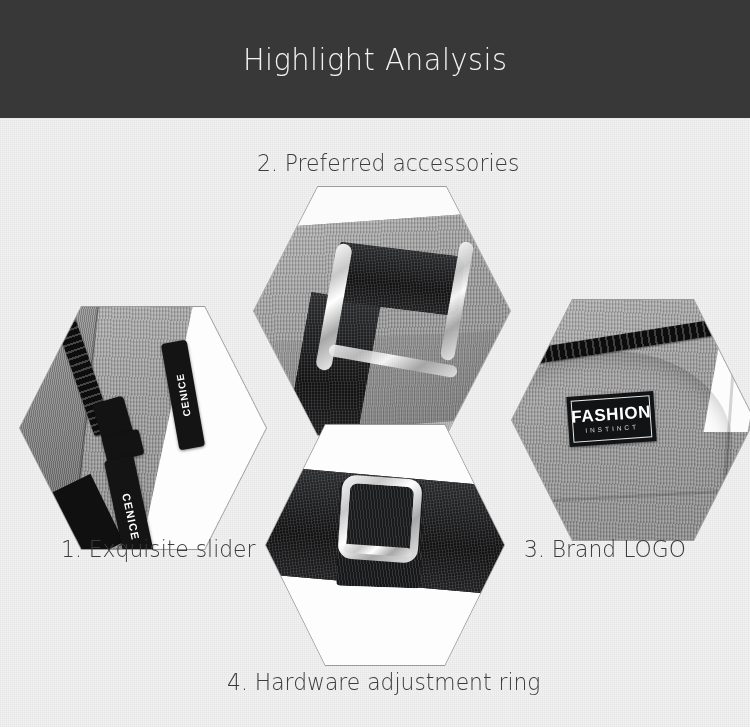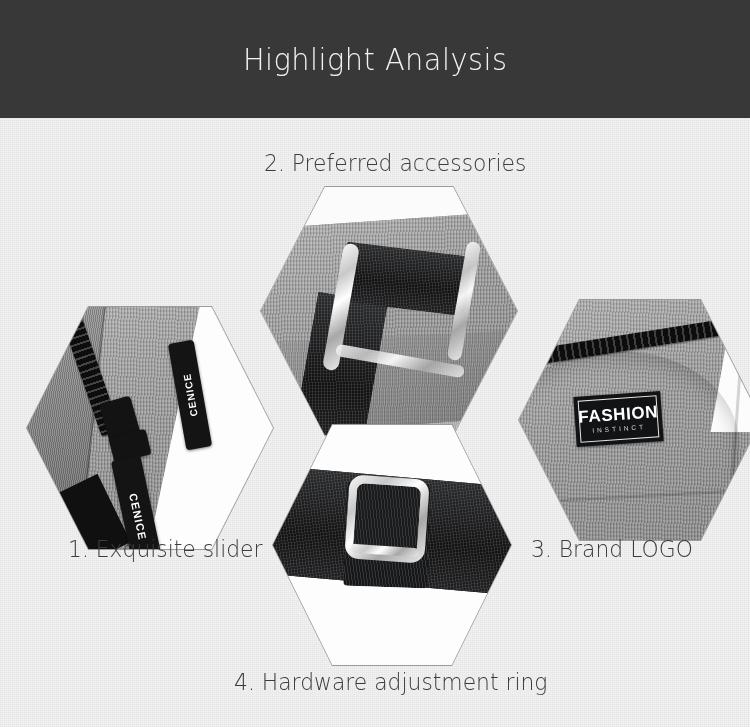--- a/index.html
+++ b/index.html
@@ -28,21 +28,21 @@
   .header-title{
     color:#f3f3f3;
     font-size:31px;
     letter-spacing:.5px;
     font-weight:300;
     transform:scaleX(.93);
     font-family:"DejaVu Sans","Liberation Sans",sans-serif;
   }
 
   
-  .stage{position:absolute;left:12px;top:118px;width:594px;height:609px;z-index:2;}
+  .stage{position:absolute;left:5px;top:118px;width:594px;height:609px;z-index:2;}
 
   
   .hex{
     position:absolute;
     -webkit-clip-path:polygon(25% 0%,75% 0%,100% 50%,75% 100%,25% 100%,0% 50%);
     clip-path:polygon(25% 0%,75% 0%,100% 50%,75% 100%,25% 100%,0% 50%);
     overflow:hidden;
     background:#ffffff;
   }
   .hex-outline{

